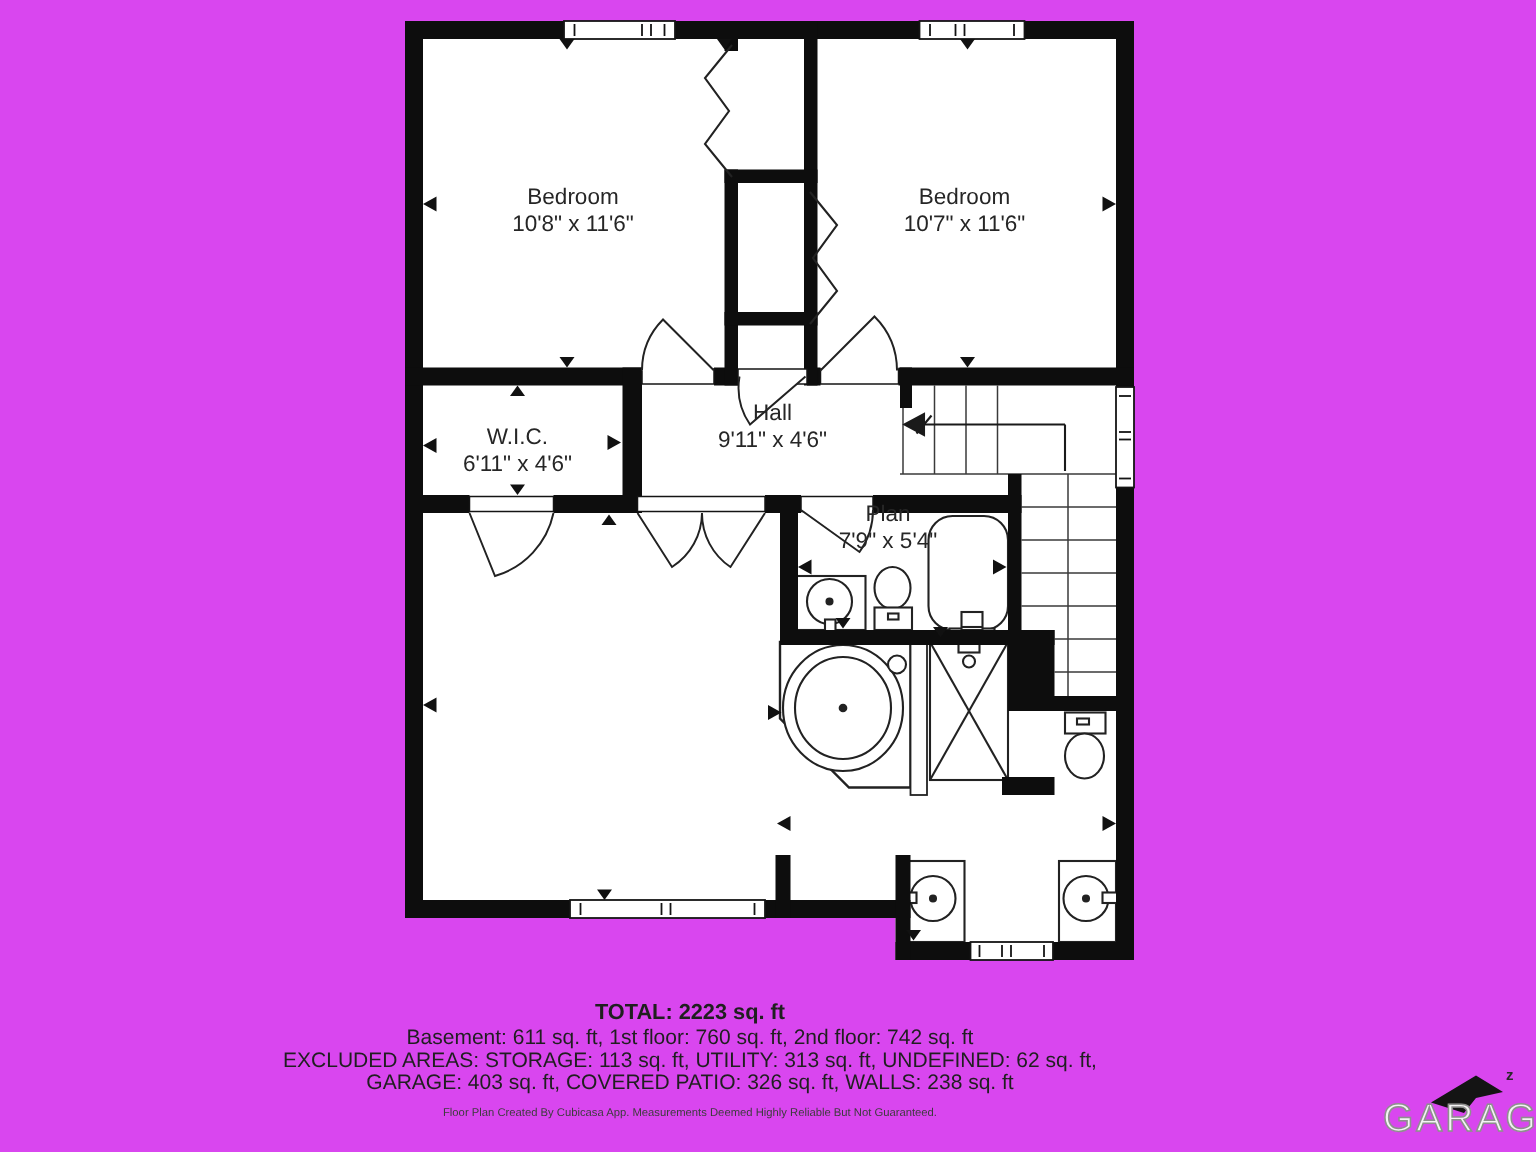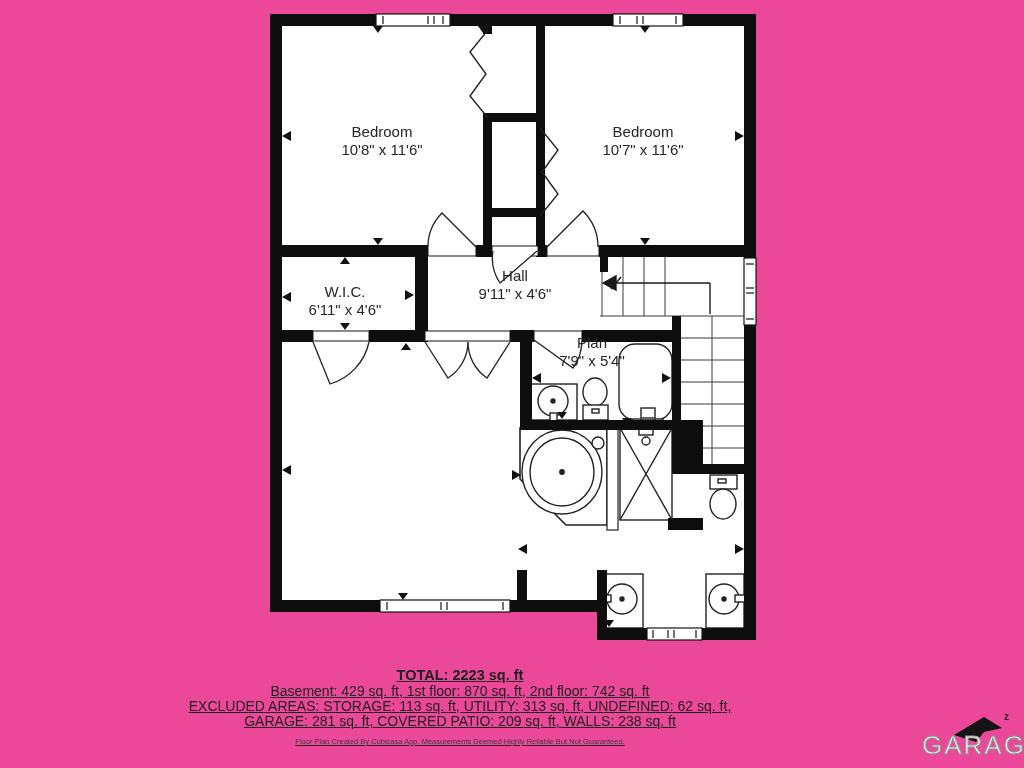--- a/index.html
+++ b/index.html
@@ -1,29 +1,29 @@
 <!DOCTYPE html>
 <html><head>
 <meta charset="utf-8">
 <style>
   html,body{margin:0;padding:0;}
   .stage{
     position:relative;width:1024px;height:768px;
-    background:#ec4899;overflow:hidden;
+    background:#d946ef;overflow:hidden;
     font-family:"Liberation Sans","DejaVu Sans",sans-serif;
   }
   .stage svg.plan{position:absolute;left:0;top:0;}
   .room-label{
     position:absolute;transform:translate(-50%,-50%);
     text-align:center;color:#262626;font-size:15px;line-height:18px;
     white-space:nowrap;z-index:5;
   }
   .summary{
     position:absolute;left:0;top:668px;width:920px;text-align:center;
-    color:#1f1f1f;z-index:5;text-decoration:underline;
+    color:#1f1f1f;z-index:5;
   }
   .summary .total{font-size:14.5px;font-weight:bold;line-height:15px;margin-bottom:1px;}
   .summary .sline{font-size:14px;line-height:15px;}
   .summary .disclaimer{font-size:7.5px;color:#3c3c3c;margin-top:8px;}
   .logo{position:absolute;left:916px;top:700px;width:108px;height:68px;z-index:5;}
   .logo .brand{
     position:absolute;left:6px;top:30px;
     font-size:26px;font-weight:500;letter-spacing:2px;color:#f4f4f4;
     -webkit-text-stroke:1px #8f8f8f;text-shadow:0 0 1px #9a9a9a;
   }
@@ -253,23 +253,23 @@
     <div>Hall</div>
     <div>9'11" x 4'6"</div>
   </div>
   <div class="room-label" style="left:592px;top:352px;">
     <div>Plan</div>
     <div>7'9" x 5'4"</div>
   </div>
 
   <div class="summary">
     <div class="total">TOTAL: 2223 sq. ft</div>
-    <div class="sline">Basement: 429 sq. ft, 1st floor: 870 sq. ft, 2nd floor: 742 sq. ft</div>
+    <div class="sline">Basement: 611 sq. ft, 1st floor: 760 sq. ft, 2nd floor: 742 sq. ft</div>
     <div class="sline">EXCLUDED AREAS: STORAGE: 113 sq. ft, UTILITY: 313 sq. ft, UNDEFINED: 62 sq. ft,</div>
-    <div class="sline">GARAGE: 281 sq. ft, COVERED PATIO: 209 sq. ft, WALLS: 238 sq. ft</div>
+    <div class="sline">GARAGE: 403 sq. ft, COVERED PATIO: 326 sq. ft, WALLS: 238 sq. ft</div>
     <div class="disclaimer">Floor Plan Created By Cubicasa App. Measurements Deemed Highly Reliable But Not Guaranteed.</div>
   </div>
 
   <div class="logo">
     <svg width="76" height="42" viewBox="0 0 76 42">
       <path d="M10 31 L40 13 L58 24 L40 28 L32 38 Z" fill="#141414"></path>
       <text x="60" y="16" font-size="10" font-weight="bold" fill="#2a2a2a" font-family="Liberation Sans, sans-serif">z</text>
     </svg>
     <div class="brand">GARAGE</div>
   </div>

